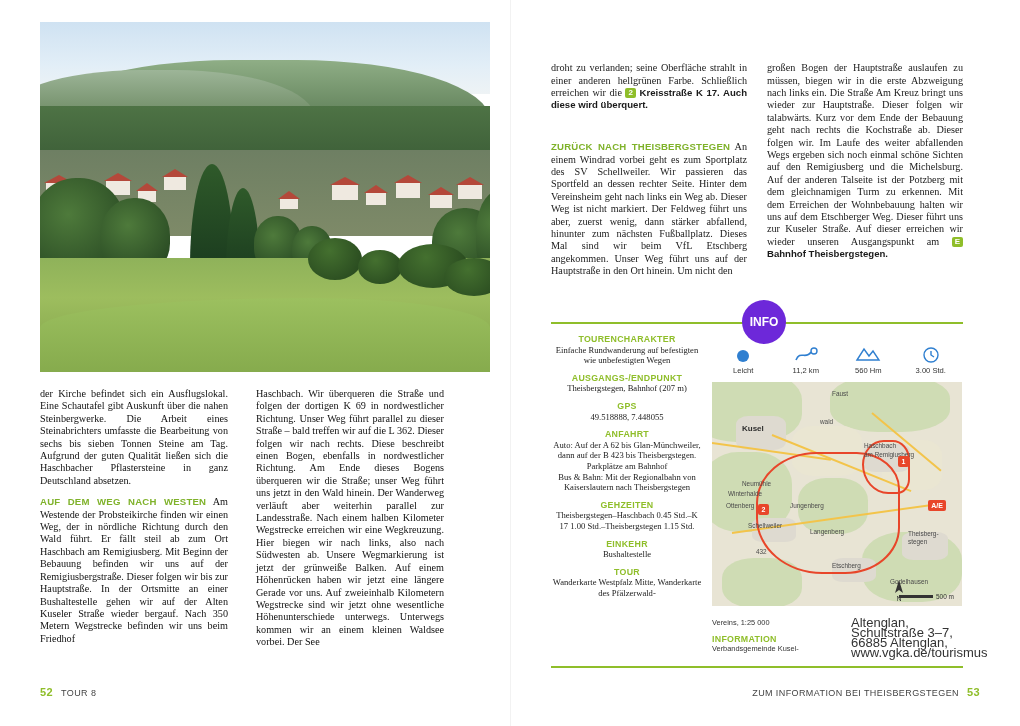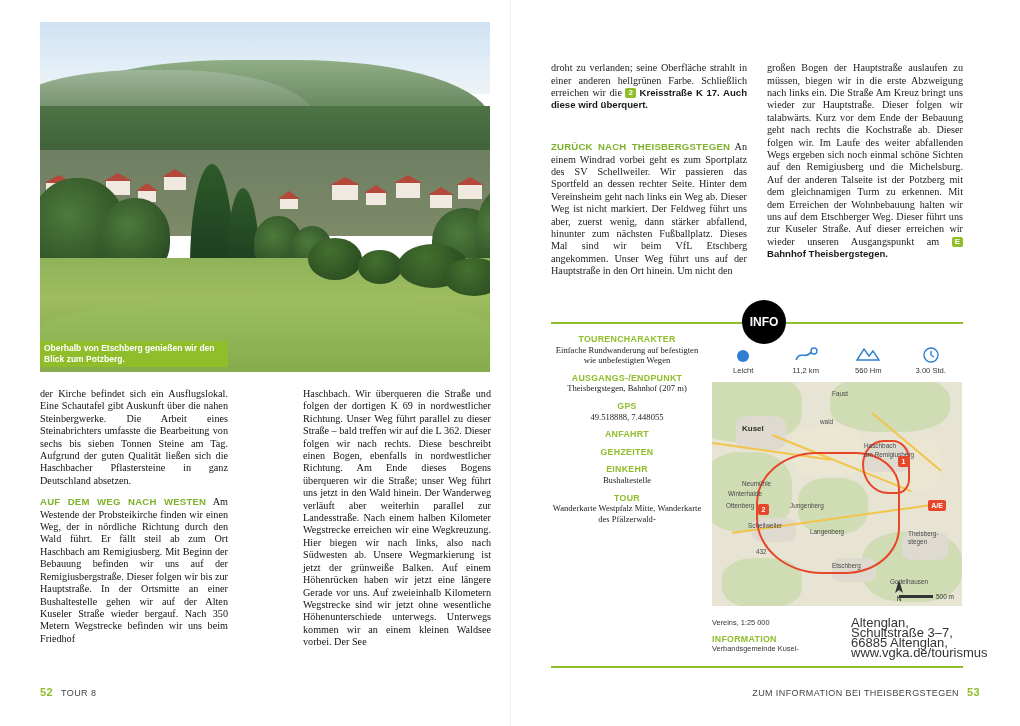--- a/index.html
+++ b/index.html
@@ -79,21 +79,21 @@
     padding:2px 4px;
   }
   
   .col{
     position:absolute;top:388px;width:188px;
     font-size:10.2px;line-height:12.4px;text-align:justify;
     color:#111;
   }
   .col p{margin:0 0 0 0;text-indent:0;}
   .col1{left:40px;}
-  .col2{left:256px;margin-left:47px;}
+  .col2{left:256px;}
   .subhead{
     font-family:"Liberation Sans", sans-serif;
     font-weight:bold;color:#7fb22a;font-size:9.6px;
     letter-spacing:.2px;
     display:inline;
   }
   .blockgap{height:9px;}
   
   .rcol{
     position:absolute;top:52px;width:196px;
@@ -110,21 +110,21 @@
   .bold-sans{
     font-family:"Liberation Sans", sans-serif;font-weight:bold;font-size:9.6px;
   }
   
   .infobox{
     position:absolute;left:551px;top:322px;width:412px;height:342px;
     border-top:2px solid #8fbe2a;border-bottom:2px solid #8fbe2a;
   }
   .infobadge{
     position:absolute;left:742px;top:300px;width:44px;height:44px;
-    background:#000000;border-radius:50%;
+    background:#6d28d9;border-radius:50%;
     color:#fff;font-family:"Liberation Sans", sans-serif;
     font-weight:bold;font-size:12px;
     display:flex;align-items:center;justify-content:center;
     z-index:5;
   }
   .infoleft{
     position:absolute;left:551px;top:334px;width:152px;
     text-align:center;font-size:8.6px;line-height:10.6px;
   }
   .ilabel{
@@ -237,21 +237,20 @@
       <div class="bigtree" style="left:436px;top:20px;width:42px;height:88px;"></div>
     </div>
     <div class="meadow"></div>
     <div class="meadow2"></div>
     <div class="shrub" style="left:268px;top:216px;width:54px;height:42px;"></div>
     <div class="shrub" style="left:318px;top:228px;width:44px;height:34px;"></div>
     <div class="shrub" style="left:358px;top:222px;width:70px;height:44px;"></div>
     <div class="shrub" style="left:404px;top:236px;width:60px;height:38px;"></div>
   </div>
 
-  <div class="caption">Oberhalb von Etschberg genießen wir den Blick zum Potzberg.</div>
 
   <div class="col col1">
     <p>der Kirche befindet sich ein Ausflugslokal. Eine Schautafel gibt Auskunft über die nahen Steinbergwerke. Die Arbeit eines Steinabrichters umfasste die Bearbeitung von sechs bis sieben Tonnen Steine am Tag. Aufgrund der guten Qualität ließen sich die Haschbacher Pflastersteine in ganz Deutschland absetzen.</p>
     <div class="blockgap"></div>
     <p><span class="subhead">AUF DEM WEG NACH WESTEN</span> <span>Am Westende der Probsteikirche finden wir einen Weg, der in nördliche Richtung durch den Wald führt. Er fällt steil ab zum Ort Haschbach am Remigiusberg. Mit Beginn der Bebauung befinden wir uns auf der Remigiusbergstraße. Dieser folgen wir bis zur Hauptstraße. In der Ortsmitte an einer Bushaltestelle gehen wir auf der Alten Kuseler Straße wieder bergauf. Nach 350 Metern Wegstrecke befinden wir uns beim Friedhof</span></p>
   </div>
 
   <div class="col col2">
     <p>Haschbach. Wir überqueren die Straße und folgen der dortigen K 69 in nordwestlicher Richtung. Unser Weg führt parallel zu dieser Straße – bald treffen wir auf die L 362. Dieser folgen wir nach rechts. Diese beschreibt einen Bogen, ebenfalls in nordwestlicher Richtung. Am Ende dieses Bogens überqueren wir die Straße; unser Weg führt uns jetzt in den Wald hinein. Der Wanderweg verläuft aber weiterhin parallel zur Landesstraße. Nach einem halben Kilometer Wegstrecke erreichen wir eine Wegkreuzung. Hier biegen wir nach links, also nach Südwesten ab. Unsere Wegmarkierung ist jetzt der grünweiße Balken. Auf einem Höhenrücken haben wir jetzt eine längere Gerade vor uns. Auf zweieinhalb Kilometern Wegstrecke sind wir jetzt ohne wesentliche Höhenunterschiede unterwegs. Unterwegs kommen wir an einem kleinen Waldsee vorbei. Der See</p>
   </div>
@@ -273,22 +272,25 @@
     <div class="ilabel iv-first">TOURENCHARAKTER</div>
     <div class="ivalue">Einfache Rundwanderung auf befestigten wie unbefestigten Wegen</div>
 
     <div class="ilabel">AUSGANGS-/ENDPUNKT</div>
     <div class="ivalue">Theisbergstegen, Bahnhof (207 m)</div>
 
     <div class="ilabel">GPS</div>
     <div class="ivalue">49.518888, 7.448055</div>
 
     <div class="ilabel">ANFAHRT</div>
+    <div class="ivalue" style="white-space:pre-line;">Auto: Auf der A 62 bis Glan-Münchweiler, dann auf der B 423 bis Theisbergstegen. Parkplätze am Bahnhof
+Bus &amp; Bahn: Mit der Regionalbahn von Kaiserslautern nach Theisbergstegen</div>
 
     <div class="ilabel">GEHZEITEN</div>
+    <div class="ivalue">Theisbergstegen–Haschbach 0.45 Std.–K 17 1.00 Std.–Theisbergstegen 1.15 Std.</div>
 
     <div class="ilabel">EINKEHR</div>
     <div class="ivalue">Bushaltestelle</div>
 
     <div class="ilabel">TOUR</div>
     <div class="ivalue">Wanderkarte Westpfalz Mitte, Wanderkarte des Pfälzerwald-</div>
   </div>
 
   <div class="mapwrap">
 

